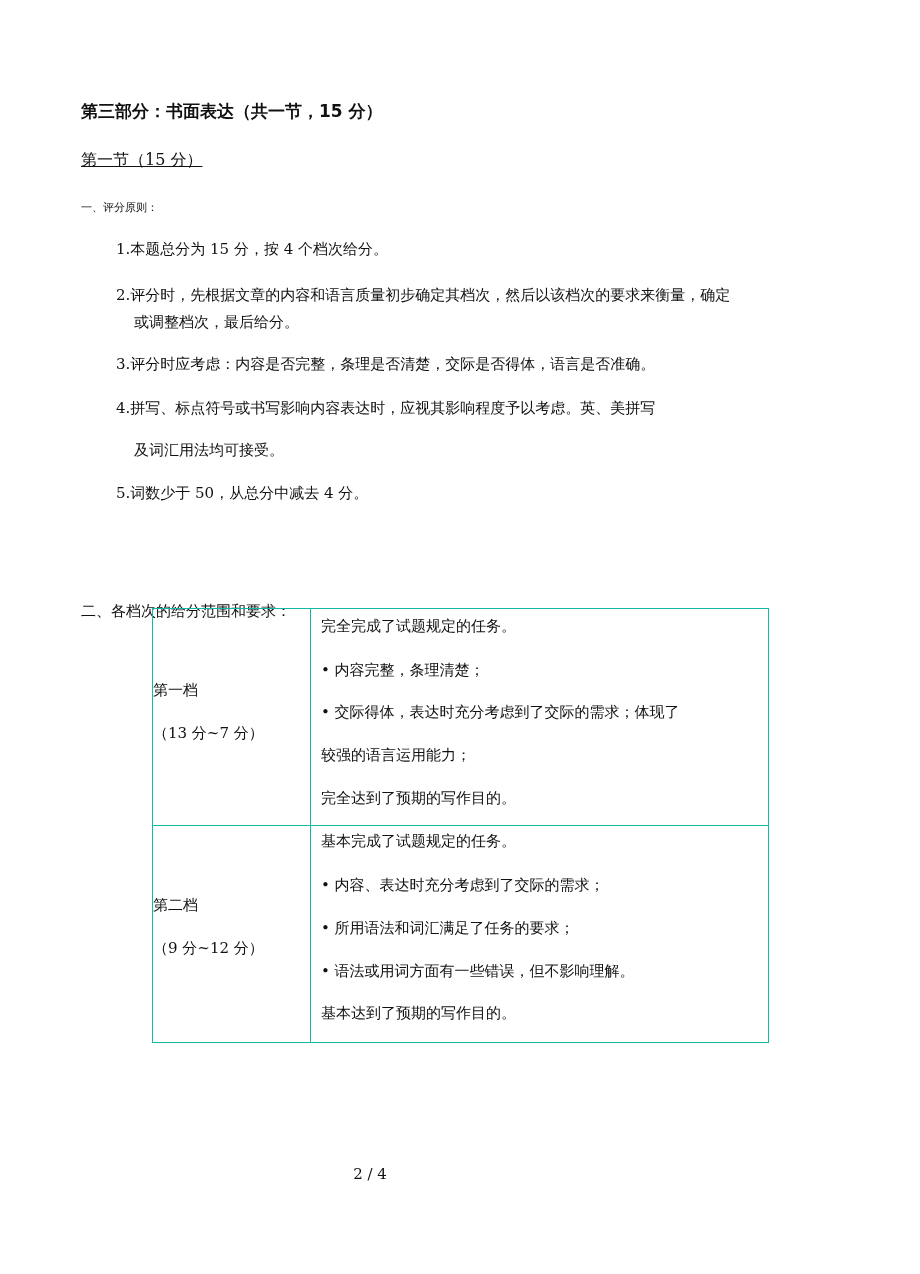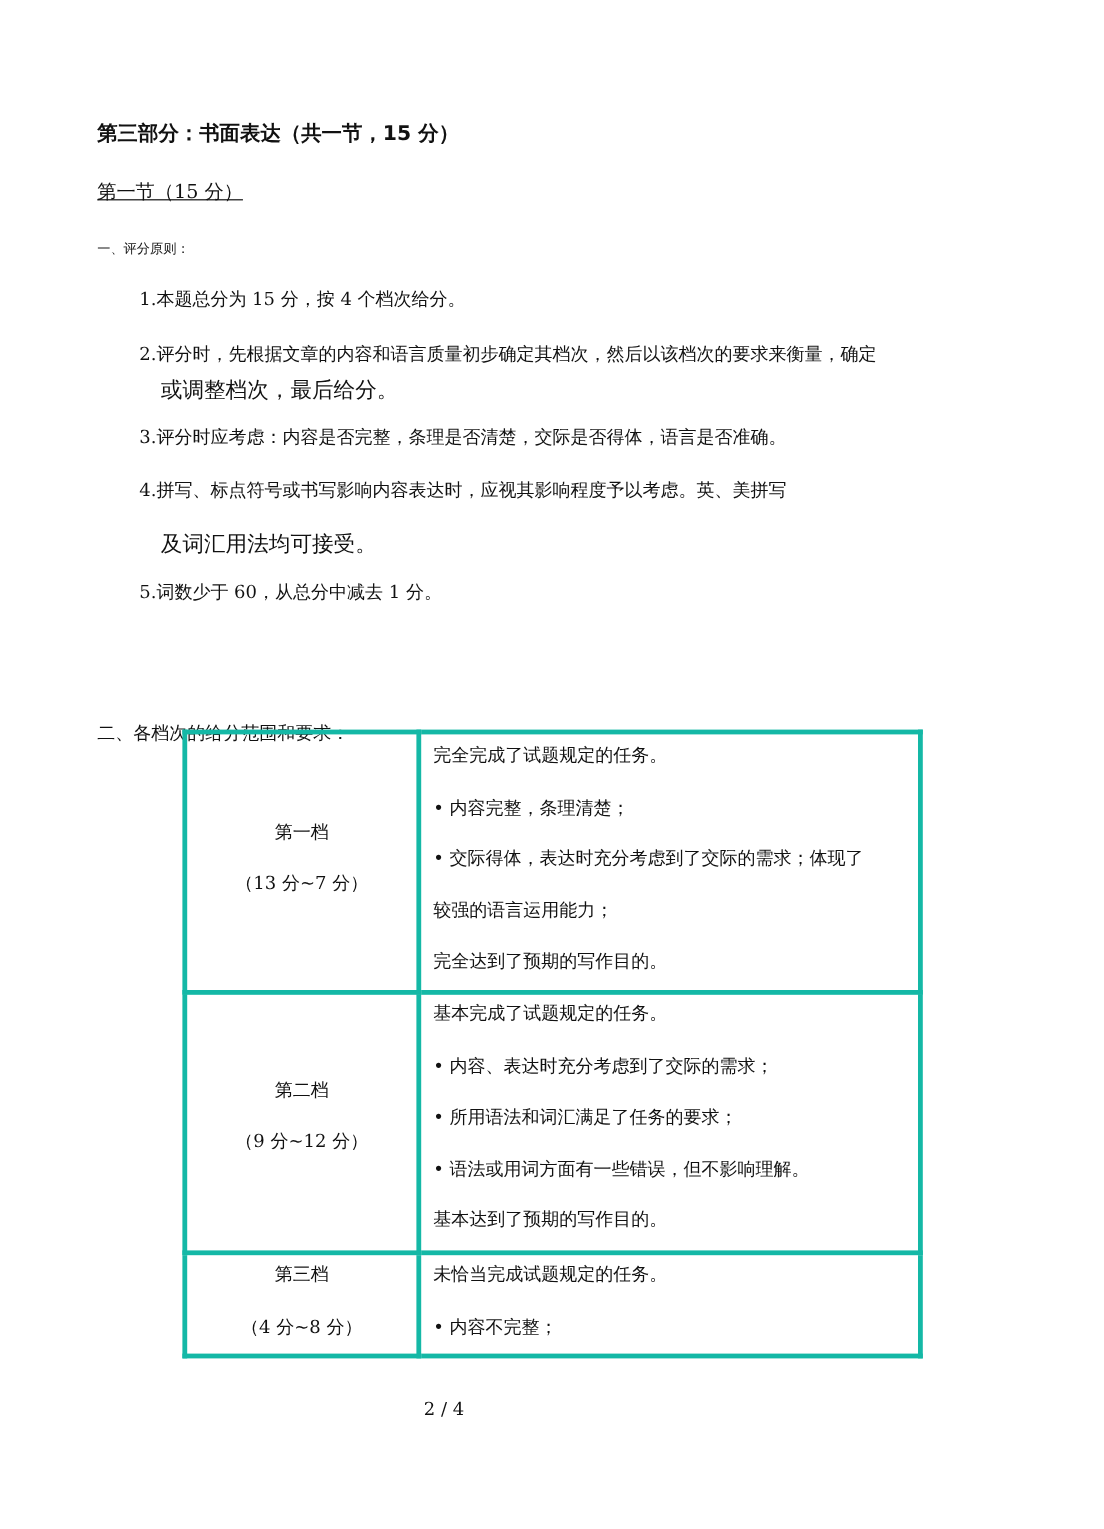--- a/index.html
+++ b/index.html
@@ -6,53 +6,53 @@
     body {
       width: 920px; height: 1274px; position: relative; overflow: hidden;
       font-family: "DejaVu Serif", "Liberation Serif", serif;
       color: #111111;
     }
     .abs { position: absolute; white-space: nowrap; }
     .title { left: 81px; top: 100px; font-size: 17px; font-weight: bold; font-family: "DejaVu Sans", sans-serif; }
     .sub { left: 81px; top: 150px; font-size: 16px; text-decoration: underline; }
     .h1 { left: 81px; top: 200px; font-size: 11px; }
     .item { font-size: 15px; left: 116px; }
-    .cont { font-size: 18px; left: 134px; }
+    .cont { font-size: 15px; left: 134px; }
     .h2 { left: 81px; top: 602px; font-size: 15px; font-family: Liberation Serif, serif; }
 
     table.grade {
       position: absolute; left: 152px; top: 608px;
       width: 617px; border-collapse: collapse;
       font-size: 15px;
     }
-    table.grade td { border: 4px solid #14b8a6; vertical-align: top; padding: 18px; }
+    table.grade td { border: 1px solid #14b8a6; vertical-align: top; padding: 1px; }
     td.lvl { width: 155px; text-align: center; position: relative; }
     td.desc { position: relative; }
     .line { position: absolute; left: 10px; white-space: nowrap; }
-    .cline { position: absolute; left: 0; right: 0; text-align: center; white-space: nowrap; }
+    .cline { position: absolute; left: 0; right: 0; text-align: left; white-space: nowrap; }
     .footer { left: 0; width: 740px; top: 1165px; text-align: center; font-size: 15px; }
   </style>
 </head>
 <body>
 
 <div class="abs title">第三部分：书面表达（共一节，15 分）</div>
 <div class="abs sub">第一节（15 分）</div>
 <div class="abs h1">一、评分原则：</div>
 
 <div class="abs item" style="top:240px"><span>1.</span><span>本题总分为 15 分，按 4 个档次给分。</span></div>
 
 <div class="abs item" style="top:286px"><span>2.</span><span>评分时，先根据文章的内容和语言质量初步确定其档次，然后以该档次的要求来衡量，确定</span></div>
 <div class="abs cont" style="top:313px">或调整档次，最后给分。</div>
 
 <div class="abs item" style="top:355px"><span>3.</span><span>评分时应考虑：内容是否完整，条理是否清楚，交际是否得体，语言是否准确。</span></div>
 
 <div class="abs item" style="top:399px"><span>4.</span><span>拼写、标点符号或书写影响内容表达时，应视其影响程度予以考虑。英、美拼写</span></div>
 <div class="abs cont" style="top:441px">及词汇用法均可接受。</div>
 
-<div class="abs item" style="top:484px"><span>5.</span><span>词数少于 60，从总分中减去 1 分。</span></div>
+<div class="abs item" style="top:484px"><span>5.</span><span>词数少于 50，从总分中减去 4 分。</span></div>
 
 <div class="abs h2">二、各档次的给分范围和要求：</div>
 
 <table class="grade">
   <tbody>
       <tr style="height:217px">
     <td class="lvl">
       <div class="cline" style="top:72px">第一档</div>
       <div class="cline" style="top:115px">（13 分~7 分）</div>
     </td>
@@ -70,26 +70,16 @@
       <div class="cline" style="top:113px">（9 分~12 分）</div>
     </td>
     <td class="desc">
       <div class="line" style="top:6px">基本完成了试题规定的任务。</div>
       <div class="line" style="top:50px">• 内容、表达时充分考虑到了交际的需求；</div>
       <div class="line" style="top:93px">• 所用语法和词汇满足了任务的要求；</div>
       <div class="line" style="top:136px">• 语法或用词方面有一些错误，但不影响理解。</div>
       <div class="line" style="top:178px">基本达到了预期的写作目的。</div>
     </td>
   </tr>
-  <tr style="height:86px">
-    <td class="lvl">
-      <div class="cline" style="top:7px">第三档</div>
-      <div class="cline" style="top:51px">（4 分~8 分）</div>
-    </td>
-    <td class="desc">
-      <div class="line" style="top:7px">未恰当完成试题规定的任务。</div>
-      <div class="line" style="top:51px">• 内容不完整；</div>
-    </td>
-  </tr>
 </tbody>
   </table>
 
 <div class="abs footer">2 / 4</div>
 
 </body></html>

